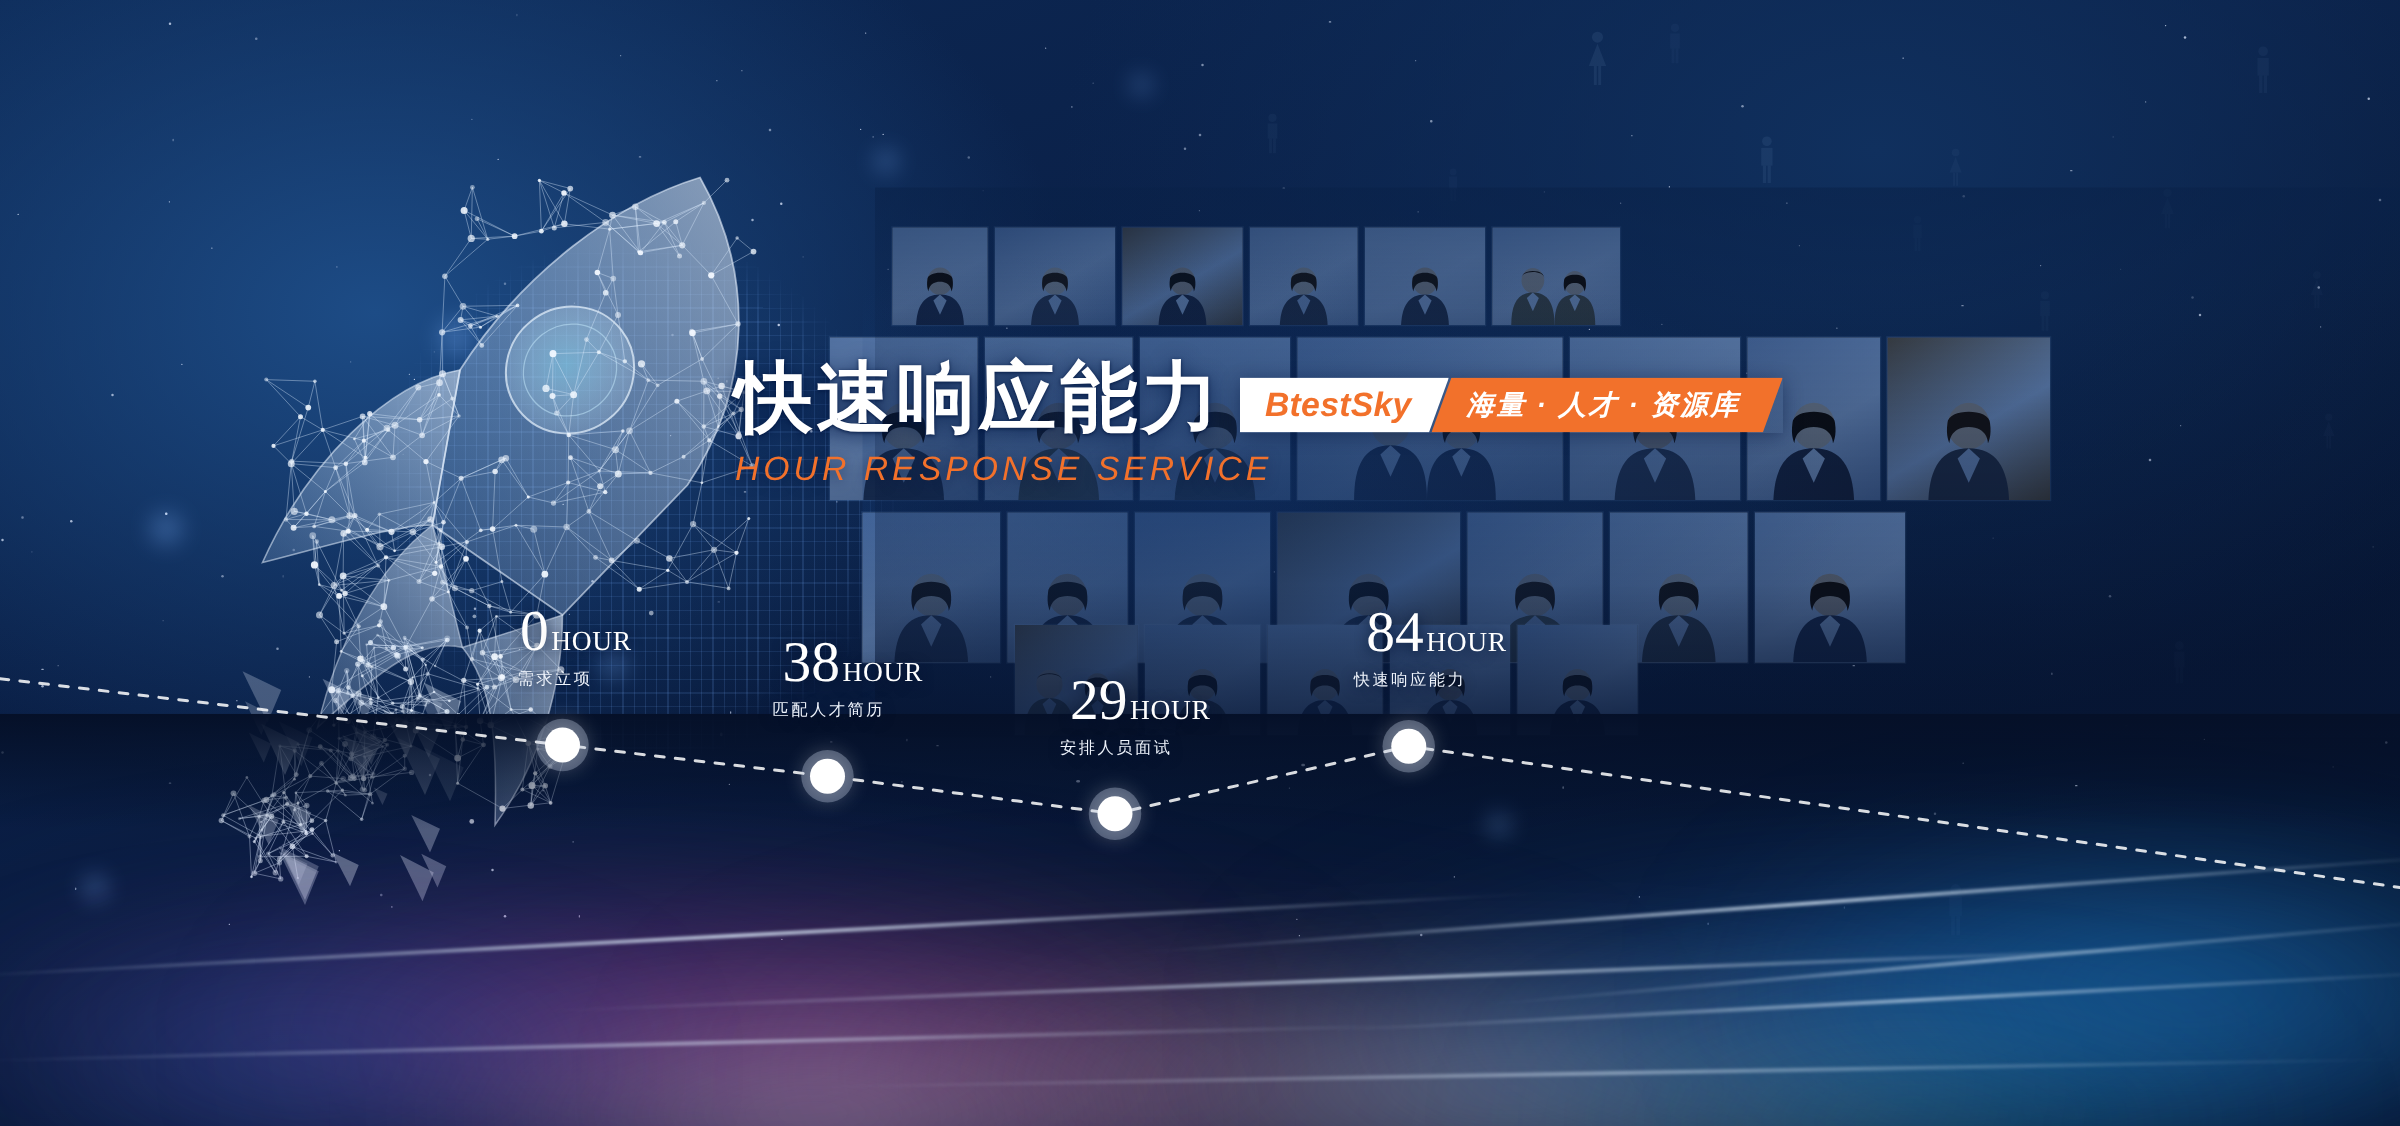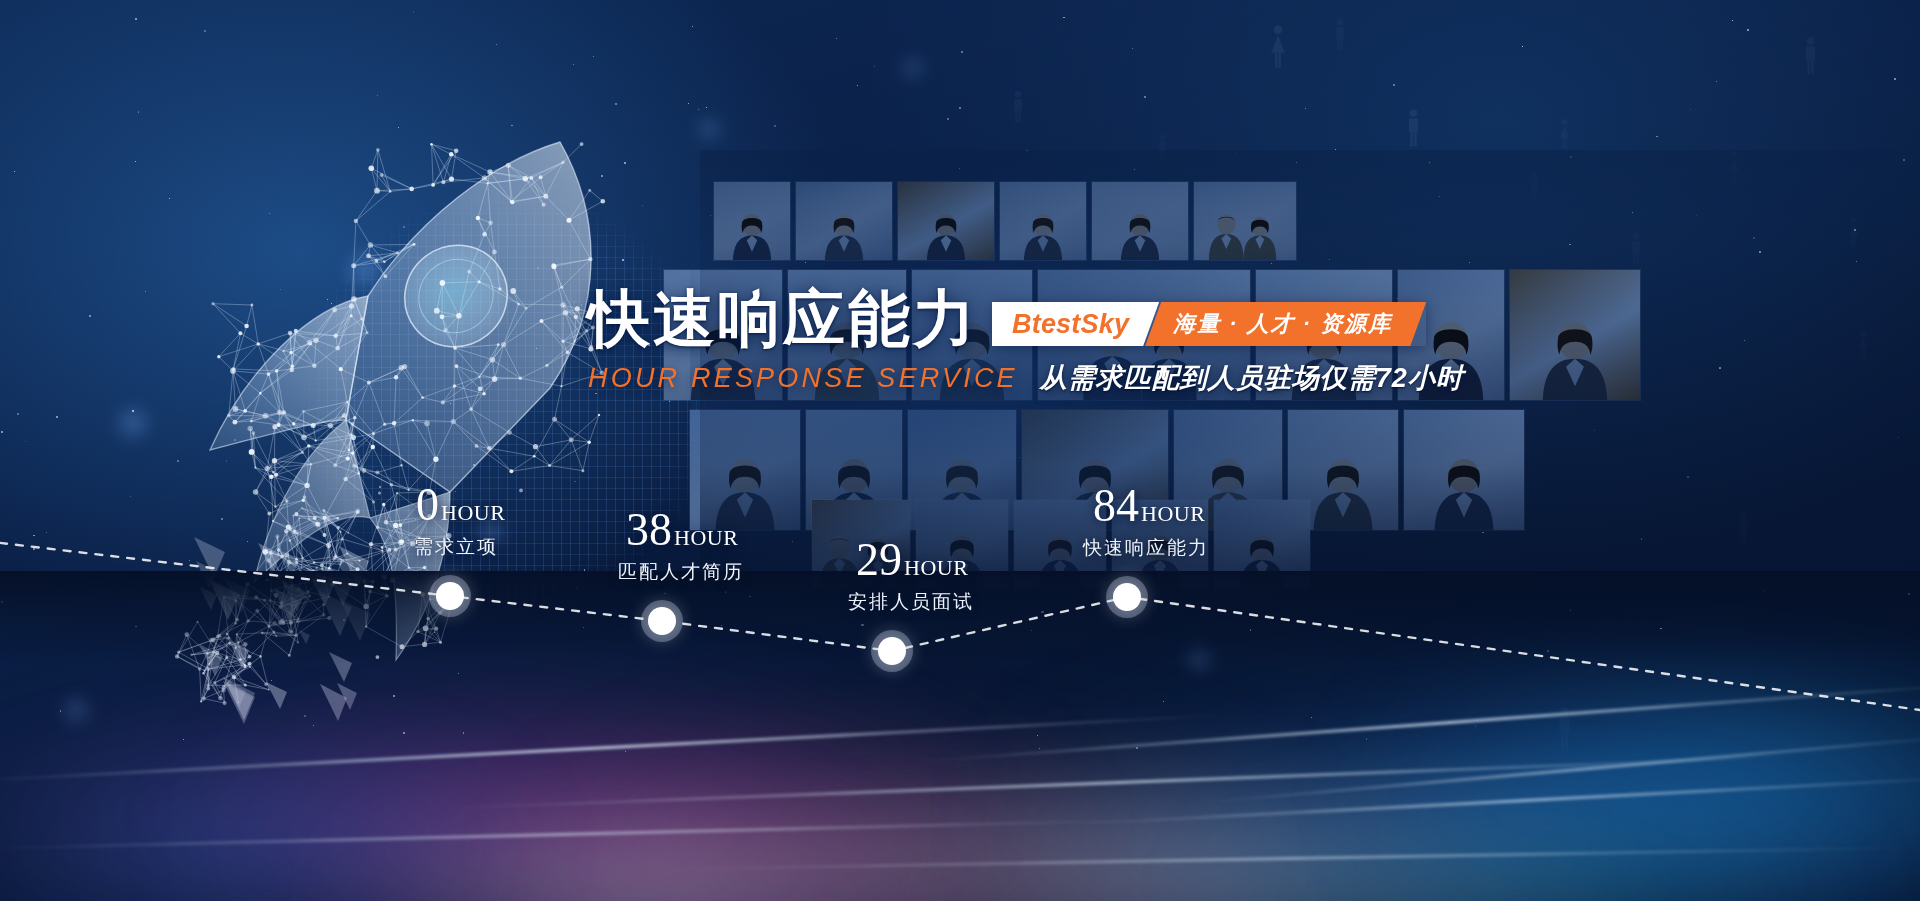--- a/index.html
+++ b/index.html
@@ -126,21 +126,21 @@
     box-shadow:0 0 0 7px rgba(196,210,232,.33), 0 0 18px 4px rgba(255,255,255,.30);
   }
   .node .hrs{
     position:absolute;white-space:nowrap;color:#ffffff;
     text-shadow:0 2px 10px rgba(0,18,48,.85);
   }
   .node .num{font-size:46px;font-weight:300;line-height:1;vertical-align:baseline;}
   .node .unit{font-size:22px;font-weight:400;letter-spacing:.5px;margin-left:2px;}
   .node .lbl{
     position:absolute;white-space:nowrap;color:#eef3fb;
-    font-size:19px;letter-spacing:2px;
+    font-size:13px;letter-spacing:2px;
     text-shadow:0 2px 10px rgba(0,18,48,.85);
   }
 
   
   .aurora{position:absolute;left:0;bottom:0;width:1920px;height:330px;overflow:hidden;pointer-events:none;}
   .au{position:absolute;border-radius:50%;filter:blur(26px);}
   .au-line{position:absolute;height:3px;border-radius:50%;filter:blur(1.4px);background:linear-gradient(90deg,rgba(255,255,255,0),rgba(225,240,255,.95),rgba(255,255,255,0));}
   .au-mask{position:absolute;inset:0;background:linear-gradient(180deg,rgba(5,16,40,1) 0%,rgba(5,16,40,0) 28%);}
 </style>
 </head>
@@ -2107,21 +2107,20 @@
   <div class="headline">
     <div class="h-row1">
       <div class="h-title">快速响应能力</div>
       <div class="badge">
         <div class="badge-left">BtestSky</div>
         <div class="badge-right">海量 · 人才 · 资源库</div>
       </div>
     </div>
     <div class="h-row2">
       <div class="h-en">HOUR RESPONSE SERVICE</div>
-      <div class="h-sub">从需求匹配到人员驻场仅需72小时</div>
     </div>
   </div>
 
   <div class="aurora" id="aurora">
       <div class="au" style="left:-120px;top:130px;width:1100px;height:230px;background:radial-gradient(ellipse at 50% 50%, rgba(120,70,175,.55), rgba(0,0,0,0) 70%);filter:blur(60px)"></div>
       <div class="au" style="left:180px;top:160px;width:900px;height:220px;background:radial-gradient(ellipse at 50% 50%, rgba(196,70,150,.50), rgba(0,0,0,0) 70%);filter:blur(65px)"></div>
       <div class="au" style="left:520px;top:195px;width:800px;height:190px;background:radial-gradient(ellipse at 50% 50%, rgba(225,120,170,.42), rgba(0,0,0,0) 70%);filter:blur(70px)"></div>
       <div class="au" style="left:760px;top:215px;width:900px;height:170px;background:radial-gradient(ellipse at 50% 50%, rgba(250,250,255,.52), rgba(0,0,0,0) 70%);filter:blur(55px)"></div>
       <div class="au" style="left:980px;top:120px;width:1100px;height:260px;background:radial-gradient(ellipse at 50% 50%, rgba(40,120,215,.60), rgba(0,0,0,0) 70%);filter:blur(62px)"></div>
       <div class="au" style="left:1350px;top:90px;width:800px;height:260px;background:radial-gradient(ellipse at 50% 50%, rgba(30,150,230,.50), rgba(0,0,0,0) 70%);filter:blur(60px)"></div>

